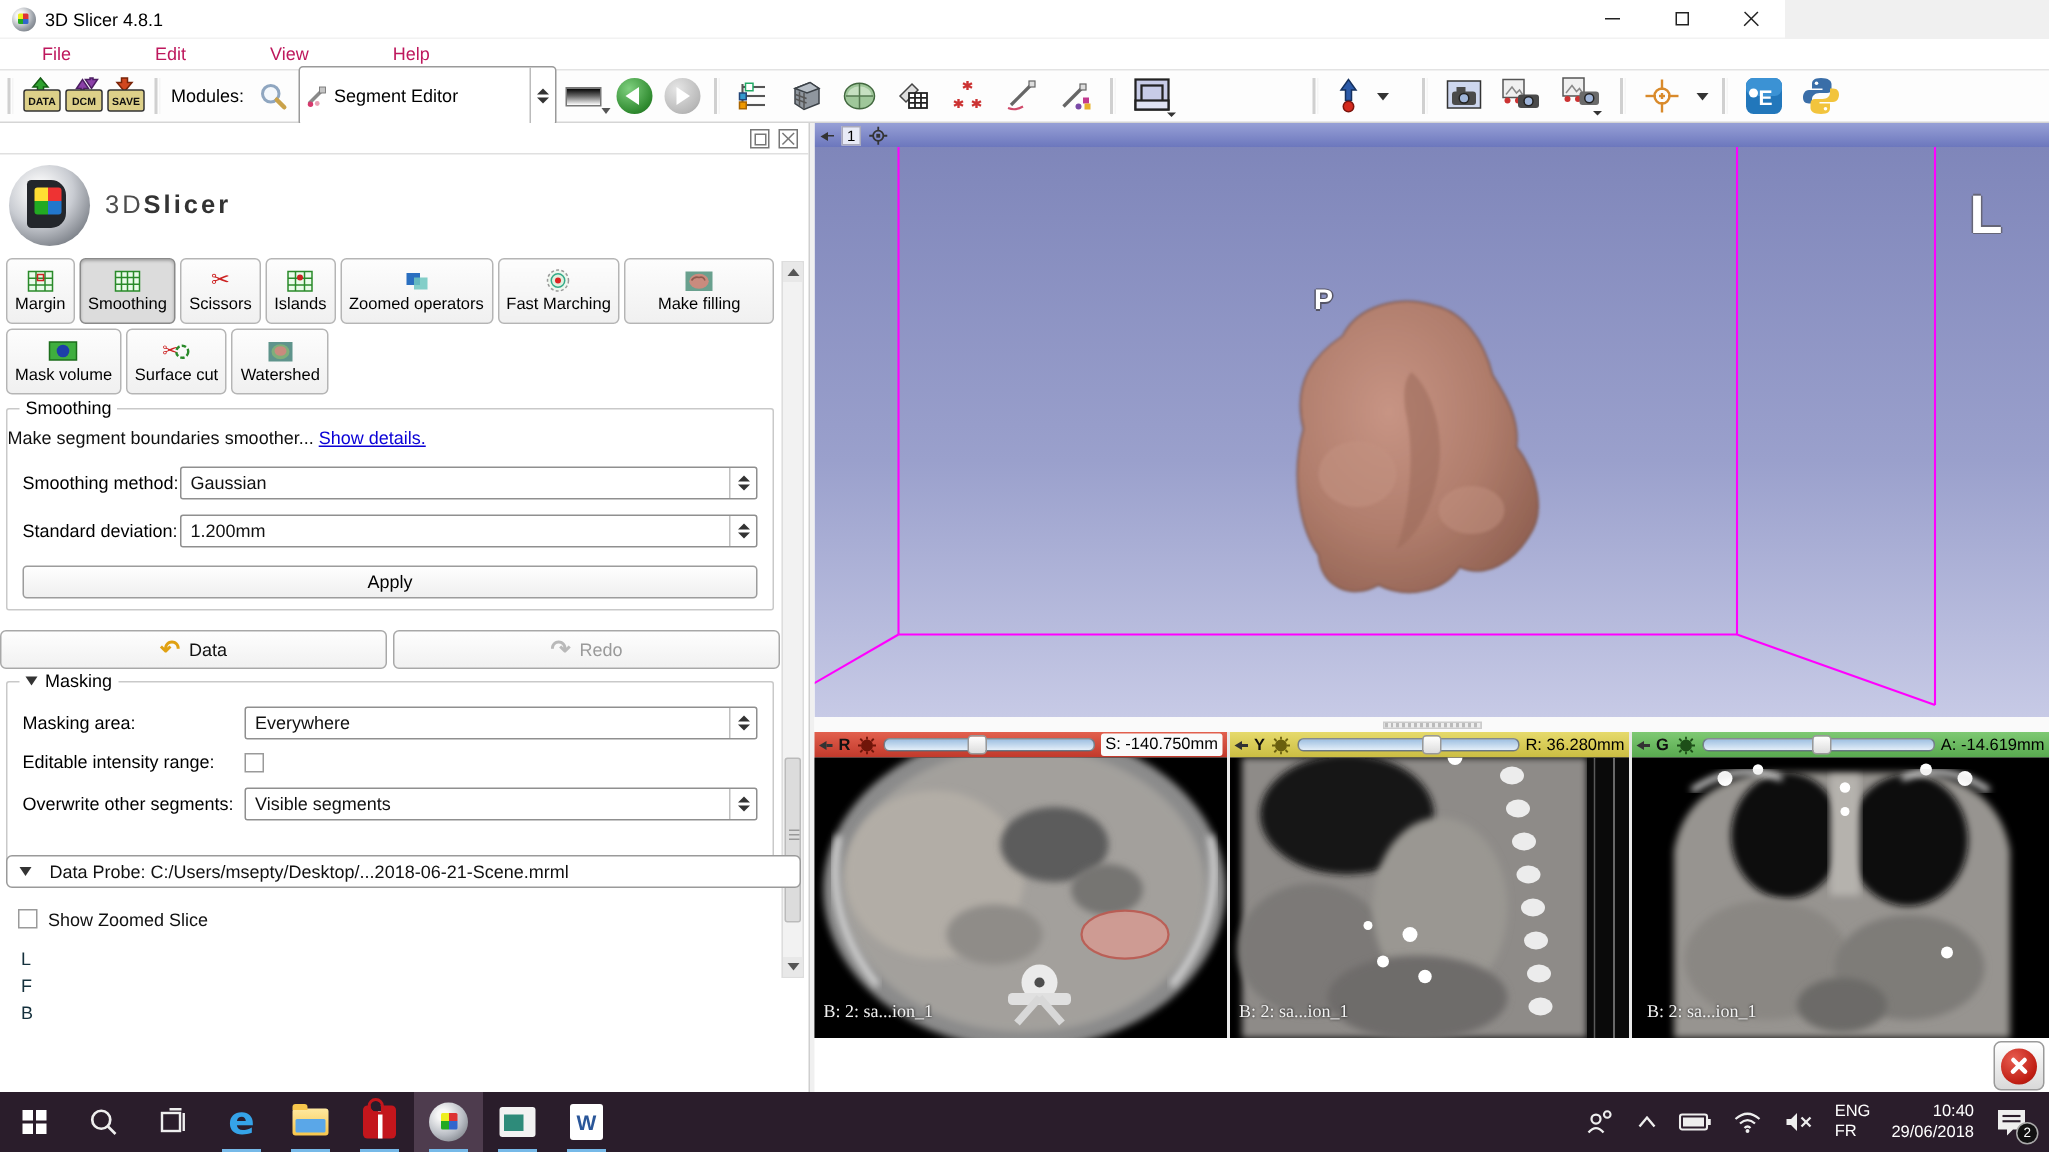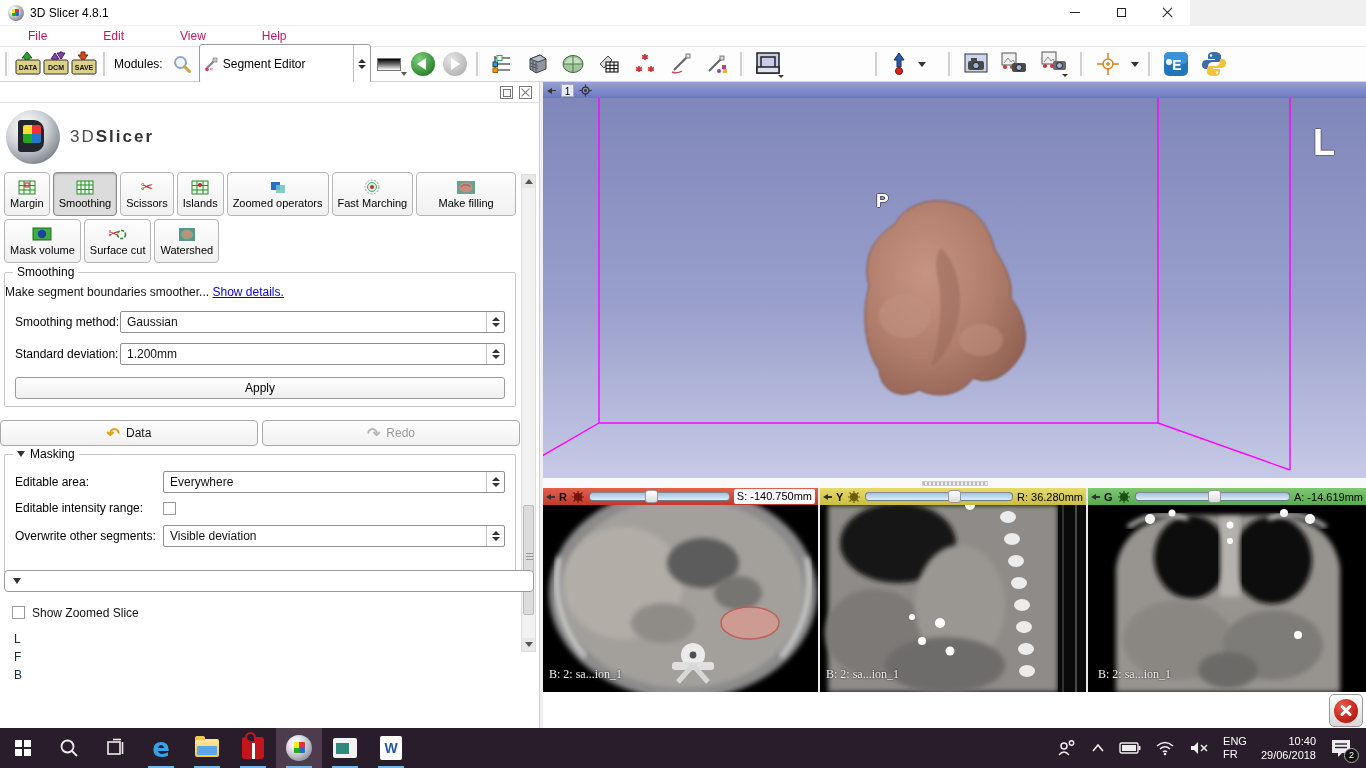--- a/index.html
+++ b/index.html
@@ -541,47 +541,48 @@
         <span>Redo</span>
       </div>
     </div>
 
     <div class="groupbox masking-box">
       <span class="gb-legend mask-legend">
           <span class="gb-legend-arrow"></span>
           <span>Masking</span>
         </span>
       <div class="form-row" style="top:16px">
-        <span class="form-label" style="width:148px">Editable area:</span>
+        <span class="form-label" style="width:148px">Masking area:</span>
         <div class="fcombo">
           <span class="ctext">Everywhere</span>
           <div class="spin">
               <div class="tri-up"></div>
               <div class="tri-dn"></div>
             </div>
         </div>
       </div>
       <div class="form-row" style="top:46px">
         <span class="form-label" style="width:148px">Editable intensity range:</span>
         <div class="cb"></div>
       </div>
       <div class="form-row" style="top:70px">
         <span class="form-label" style="width:148px">Overwrite other segments:</span>
         <div class="fcombo">
-          <span class="ctext">Visible deviation</span>
+          <span class="ctext">Visible segments</span>
           <div class="spin">
               <div class="tri-up"></div>
               <div class="tri-dn"></div>
             </div>
         </div>
       </div>
     </div>
 
     <div class="dataprobe">
       <span class="gb-legend-arrow"></span>
+      <span>Data Probe: C:/Users/msepty/Desktop/...2018-06-21-Scene.mrml</span>
     </div>
     <div class="showzoom">
       <div class="cb"></div>
       <span>Show Zoomed Slice</span>
     </div>
     <div class="axis-labels">
       <div>L</div>
       <div>F</div>
       <div>B</div>
     </div>

